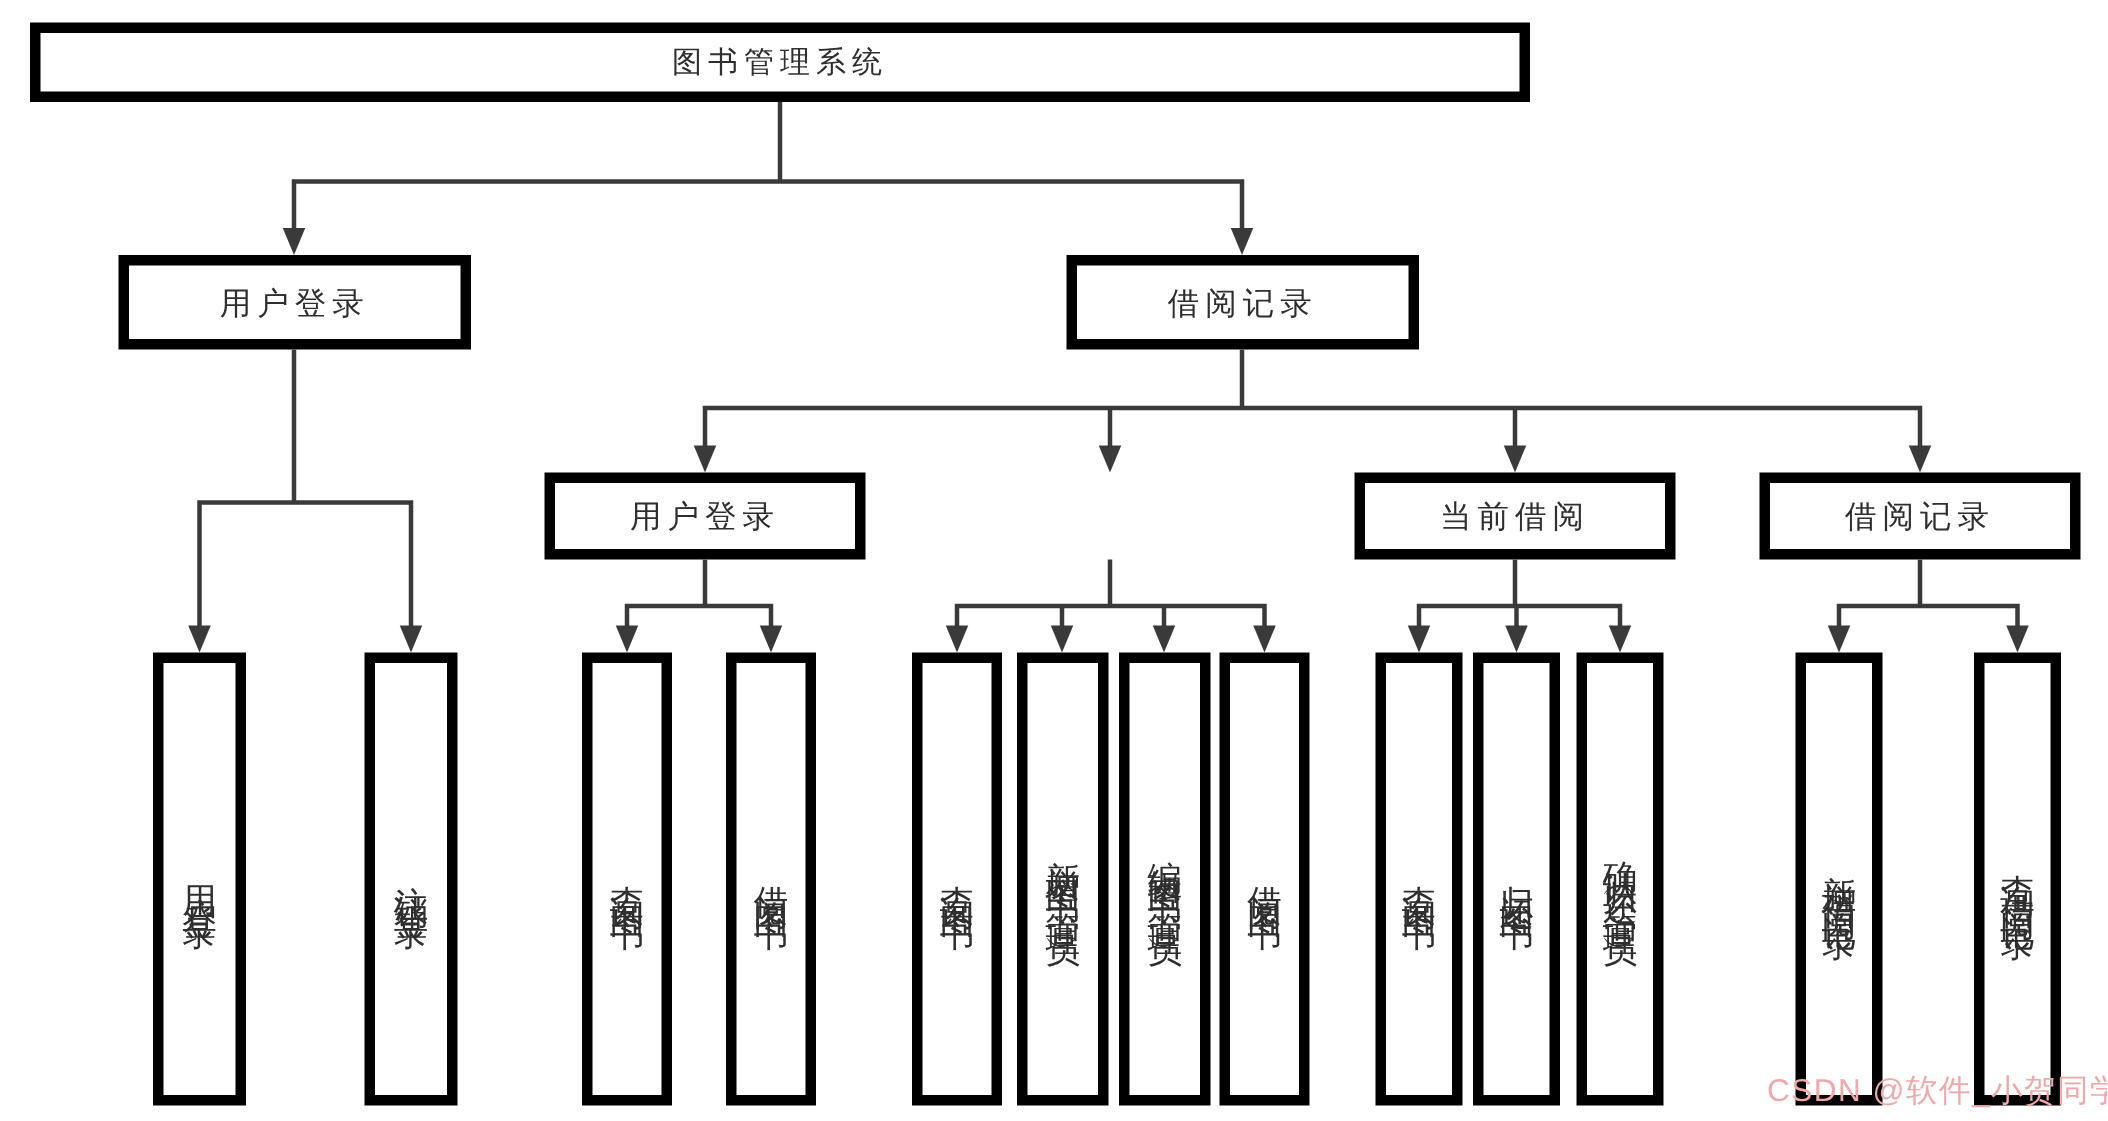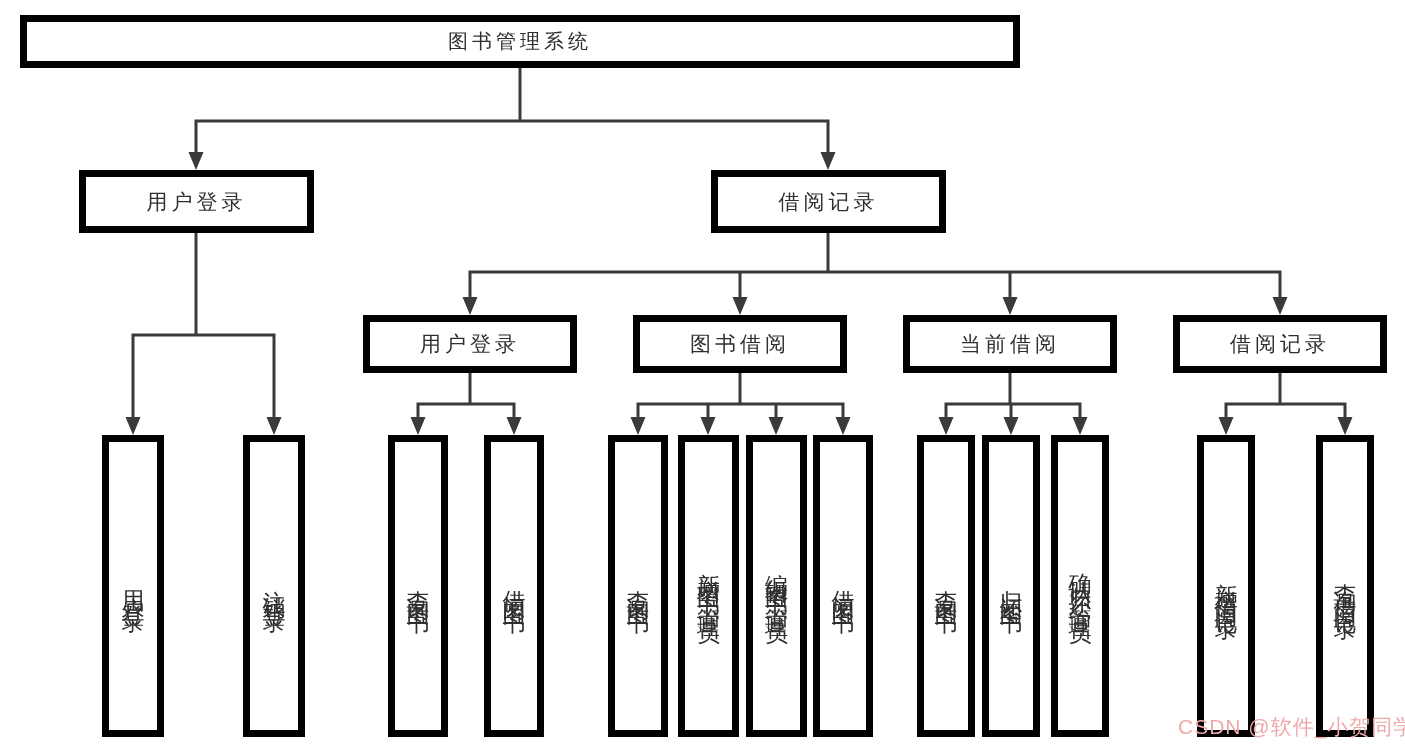--- a/index.html
+++ b/index.html
@@ -126,23 +126,20 @@
   <div class="box" style="left:79px;top:170px;width:235px;height:63px">
     <span class="h-label">用户登录</span>
   </div>
   <div class="box" style="left:711px;top:170px;width:235px;height:63px">
     <span class="h-label">借阅记录</span>
   </div>
 
   <div class="box" style="left:363px;top:315px;width:214px;height:58px">
     <span class="h-label">用户登录</span>
   </div>
-  <div class="box" style="left:633px;top:315px;width:214px;height:58px">
-    <span class="h-label">图书借阅</span>
-  </div>
   <div class="box" style="left:903px;top:315px;width:214px;height:58px">
     <span class="h-label">当前借阅</span>
   </div>
   <div class="box" style="left:1173px;top:315px;width:214px;height:58px">
     <span class="h-label">借阅记录</span>
   </div>
 
   <div class="box" style="left:102px;top:435px;width:62px;height:302px">
     <span class="v-label">用户登录</span>
   </div>

